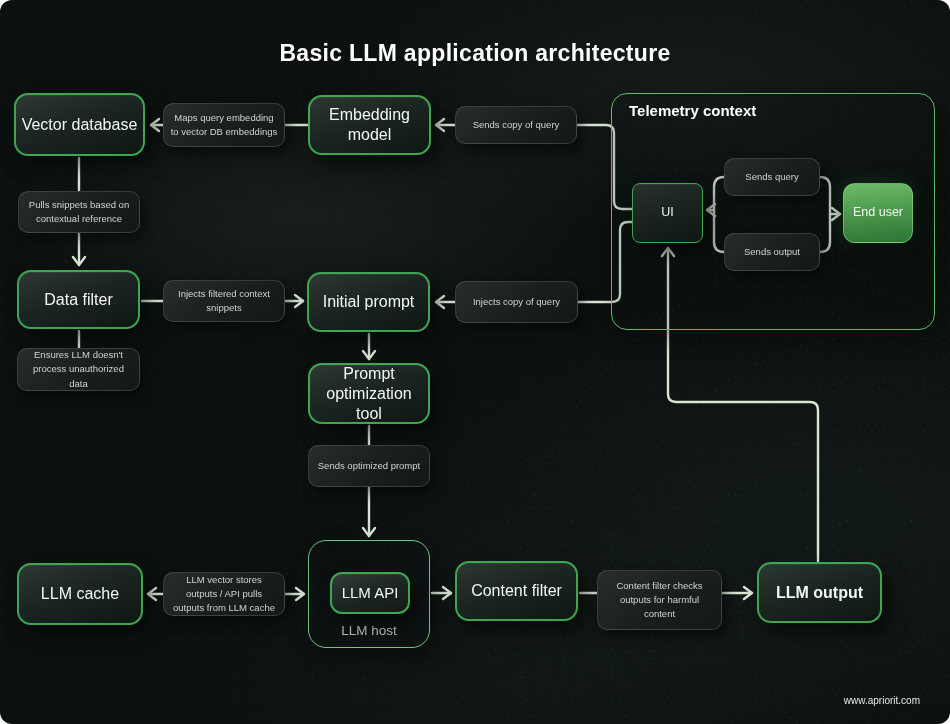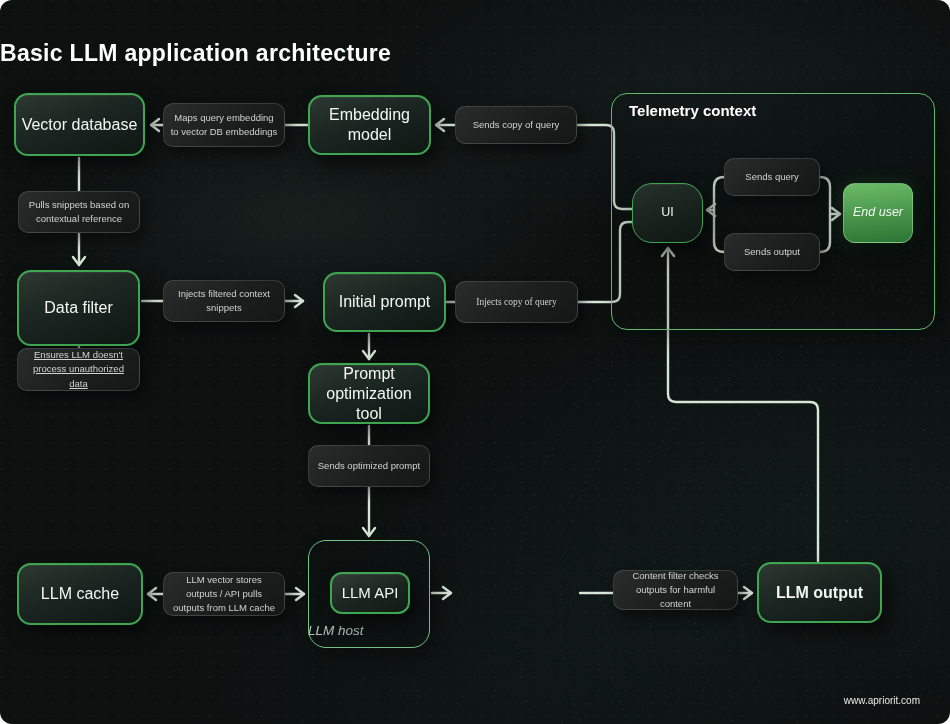--- a/index.html
+++ b/index.html
@@ -9,21 +9,21 @@
     font-family:"Liberation Sans",sans-serif;
     background:
       radial-gradient(420px 170px at 32% 30%, rgba(140,170,160,.09), transparent 70%),
       radial-gradient(520px 210px at 72% 12%, rgba(120,160,150,.07), transparent 70%),
       radial-gradient(640px 320px at 85% 72%, rgba(55,85,80,.12), transparent 72%),
       radial-gradient(500px 260px at 55% 95%, rgba(45,70,66,.10), transparent 72%),
       #0c1110;
   }
   .layer{position:absolute;left:0;top:0;width:950px;height:724px;}
   .title{
-    position:absolute;top:40px;left:0;width:100%;margin:0;text-align:left;
+    position:absolute;top:40px;left:0;width:100%;margin:0;text-align:center;
     font-size:23px;font-weight:800;color:#ffffff;letter-spacing:.3px;
   }
   .node{
     position:absolute;display:flex;align-items:center;justify-content:center;
     text-align:center;color:#f3f7f4;font-size:16px;font-weight:500;line-height:1.25;
     border:2px solid #3ea551;border-radius:14px;padding:4px;box-sizing:border-box;
     background:linear-gradient(160deg,#2c3831 0%,#1a2420 48%,#0f1713 100%);
     box-shadow:7px 9px 18px rgba(0,0,0,.55), inset 0 1px 0 rgba(255,255,255,.06);
   }
   .glabel{
@@ -32,53 +32,53 @@
     border:1px solid rgba(165,180,173,.22);border-radius:10px;padding:2px 6px;box-sizing:border-box;
     background:linear-gradient(140deg,#282d2c 0%,#1a1e1d 55%,#131716 100%);
     box-shadow:5px 7px 12px rgba(0,0,0,.45);
   }
   .panel{
     position:absolute;border:1.6px solid #5fb96d;border-radius:16px;box-sizing:border-box;
     background:rgba(10,15,13,.15);
     box-shadow:6px 8px 20px rgba(0,0,0,.35);
   }
   .panel-title{position:absolute;color:#ffffff;font-size:15px;font-weight:700;}
-  .subtext{position:absolute;text-align:left;font-size:13.5px;color:#b7c0bb;font-style:italic;}
+  .subtext{position:absolute;text-align:center;font-size:13.5px;color:#b7c0bb;}
   .footer-url{position:absolute;right:30px;bottom:18px;font-size:10px;color:#e7ebe8;}
 
   #n-vector{left:14px;top:93px;width:131px;height:63px;}
   #n-embedding{left:308px;top:95px;width:123px;height:60px;}
-  #n-datafilter{left:17px;top:270px;width:123px;height:76px;}
-  #n-initial{left:307px;top:272px;width:123px;height:60px;margin-left:16px;}
+  #n-datafilter{left:17px;top:270px;width:123px;height:59px;}
+  #n-initial{left:307px;top:272px;width:123px;height:60px;}
   #n-promptopt{left:308px;top:363px;width:122px;height:61px;}
   #n-llmcache{left:17px;top:563px;width:126px;height:62px;}
   #n-contentfilter{left:455px;top:561px;width:123px;height:60px;}
   #n-llmoutput{left:757px;top:562px;width:125px;height:61px;font-weight:700;}
   #n-llmapi{left:330px;top:572px;width:80px;height:42px;font-weight:400;font-size:15px;border-radius:12px;
     background:linear-gradient(160deg,#313d36 0%,#1b2520 55%,#121a15 100%);}
   #c-llmhost{left:308px;top:540px;width:122px;height:108px;border-radius:18px;border-color:#74c282;}
   #t-llmhost{left:308px;top:623px;width:122px;}
   #c-telemetry{left:611px;top:93px;width:324px;height:237px;}
   #t-telemetry{left:629px;top:102px;}
-  #n-ui{left:632px;top:183px;width:71px;height:60px;font-size:12.5px;border-radius:20px;border-width:1.5px;
+  #n-ui{left:632px;top:183px;width:71px;height:60px;font-size:12.5px;border-radius:8px;border-width:1.5px;
     background:linear-gradient(160deg,#27322c 0%,#17201b 60%,#101713 100%);}
   #n-enduser{left:843px;top:183px;width:70px;height:60px;font-size:12.5px;border-radius:12px;
     border:1px solid rgba(150,220,150,.55);
     background:linear-gradient(175deg,#6cbb67 0%,#4d9b4e 45%,#2c7434 100%);
-    box-shadow:6px 8px 16px rgba(0,0,0,.5), 0 0 18px rgba(60,150,80,.25);font-style:italic;}
+    box-shadow:6px 8px 16px rgba(0,0,0,.5), 0 0 18px rgba(60,150,80,.25);}
 
   #l-maps{left:163px;top:103px;width:122px;height:44px;}
   #l-sendscopy{left:455px;top:106px;width:122px;height:38px;}
   #l-pulls{left:18px;top:191px;width:122px;height:42px;}
   #l-injectsfiltered{left:163px;top:280px;width:122px;height:42px;}
-  #l-injectscopy{left:455px;top:281px;width:123px;height:42px;font-family:Liberation Serif, serif;}
-  #l-ensures{left:17px;top:348px;width:123px;height:43px;text-decoration:underline;}
+  #l-injectscopy{left:455px;top:281px;width:123px;height:42px;}
+  #l-ensures{left:17px;top:348px;width:123px;height:43px;}
   #l-sendsopt{left:308px;top:445px;width:122px;height:42px;}
   #l-cachestores{left:163px;top:572px;width:122px;height:44px;}
-  #l-contentchecks{left:597px;top:570px;width:125px;height:40px;margin-left:16px;}
+  #l-contentchecks{left:597px;top:570px;width:125px;height:60px;}
   #l-sendsquery{left:724px;top:158px;width:96px;height:38px;}
   #l-sendsoutput{left:724px;top:233px;width:96px;height:38px;}
 </style>
 </head>
 <body>
 
 <div class="stage">
 
   <svg class="layer" width="950" height="724" viewBox="0 0 950 724">
     <defs>
@@ -150,20 +150,21 @@
   <div class="panel" id="c-llmhost"></div>
   <div class="subtext" id="t-llmhost">LLM host</div>
 
   <div class="node" id="n-vector">Vector database</div>
   <div class="node" id="n-embedding">Embedding model</div>
   <div class="node" id="n-datafilter">Data filter</div>
   <div class="node" id="n-initial">Initial prompt</div>
   <div class="node" id="n-promptopt">Prompt optimization tool</div>
   <div class="node" id="n-llmcache">LLM cache</div>
   <div class="node" id="n-llmapi">LLM API</div>
+  <div class="node" id="n-contentfilter">Content filter</div>
   <div class="node" id="n-llmoutput">LLM output</div>
   <div class="node" id="n-ui">UI</div>
   <div class="node" id="n-enduser">End user</div>
 
   <div class="glabel" id="l-sendscopy">Sends copy of query</div>
   <div class="glabel" id="l-maps">Maps query embedding to vector DB embeddings</div>
   <div class="glabel" id="l-pulls">Pulls snippets based on contextual reference</div>
   <div class="glabel" id="l-injectsfiltered">Injects filtered context snippets</div>
   <div class="glabel" id="l-injectscopy">Injects copy of query</div>
   <div class="glabel" id="l-ensures">Ensures LLM doesn't process unauthorized data</div>

